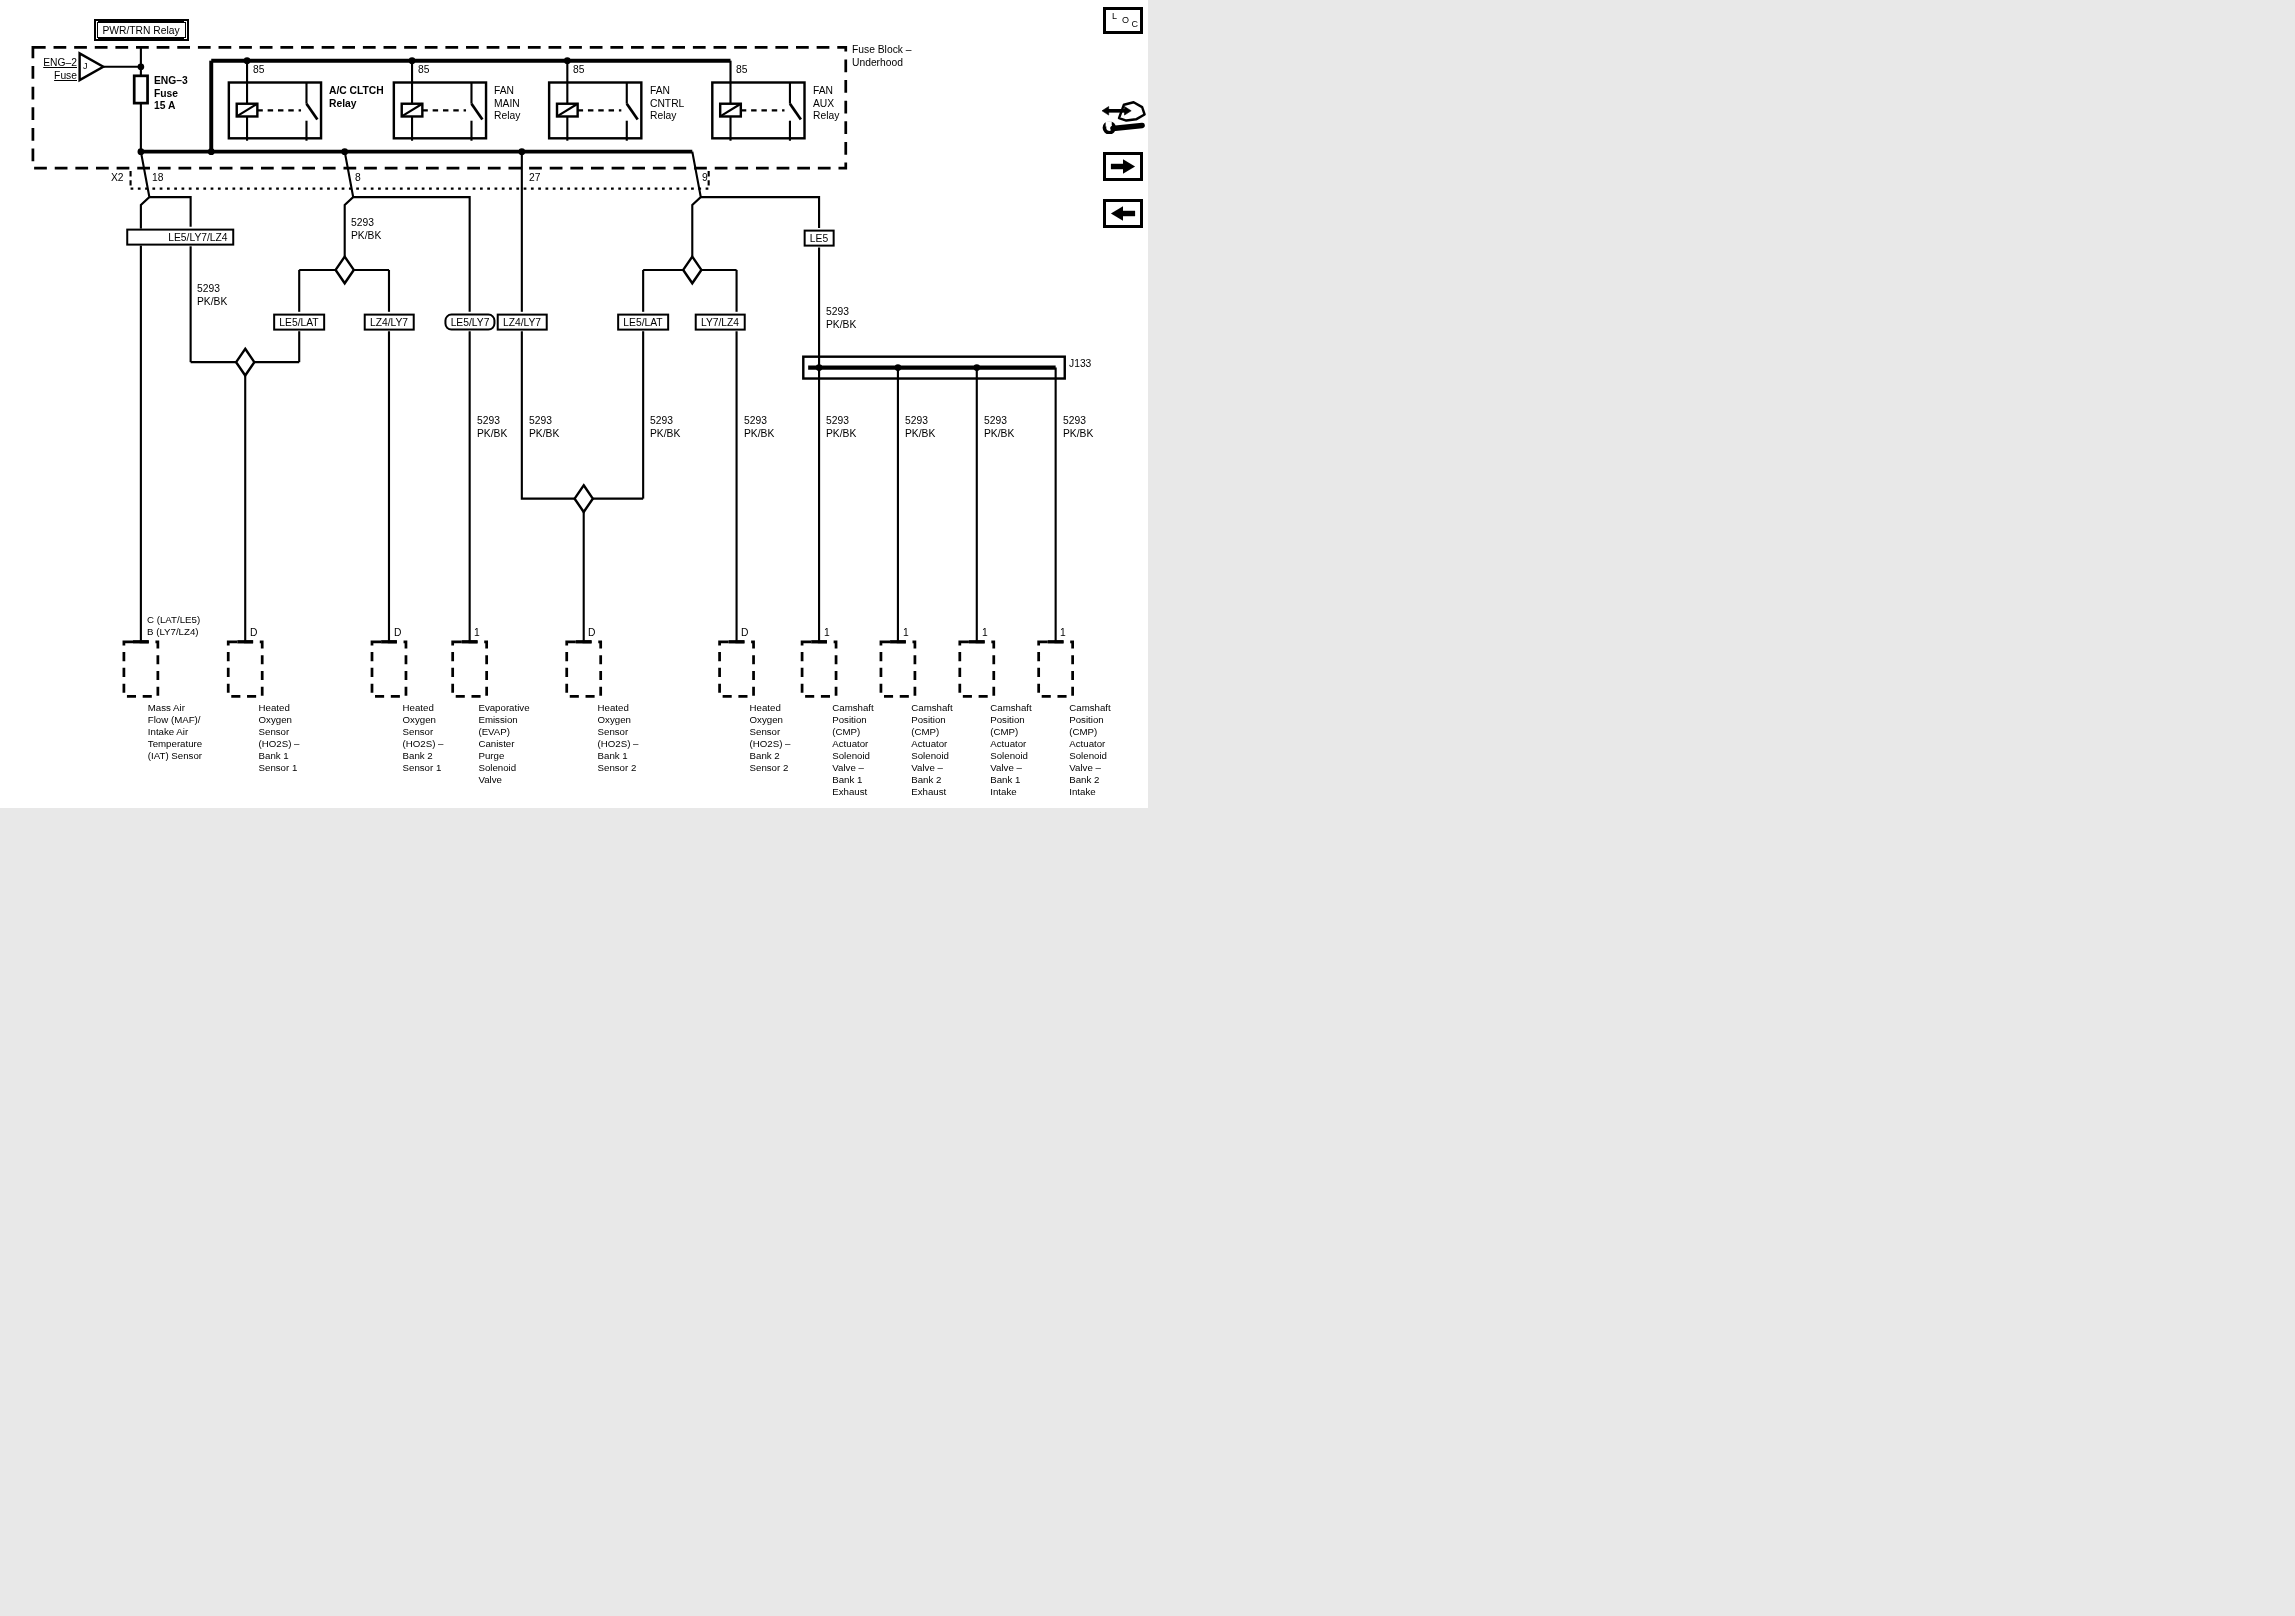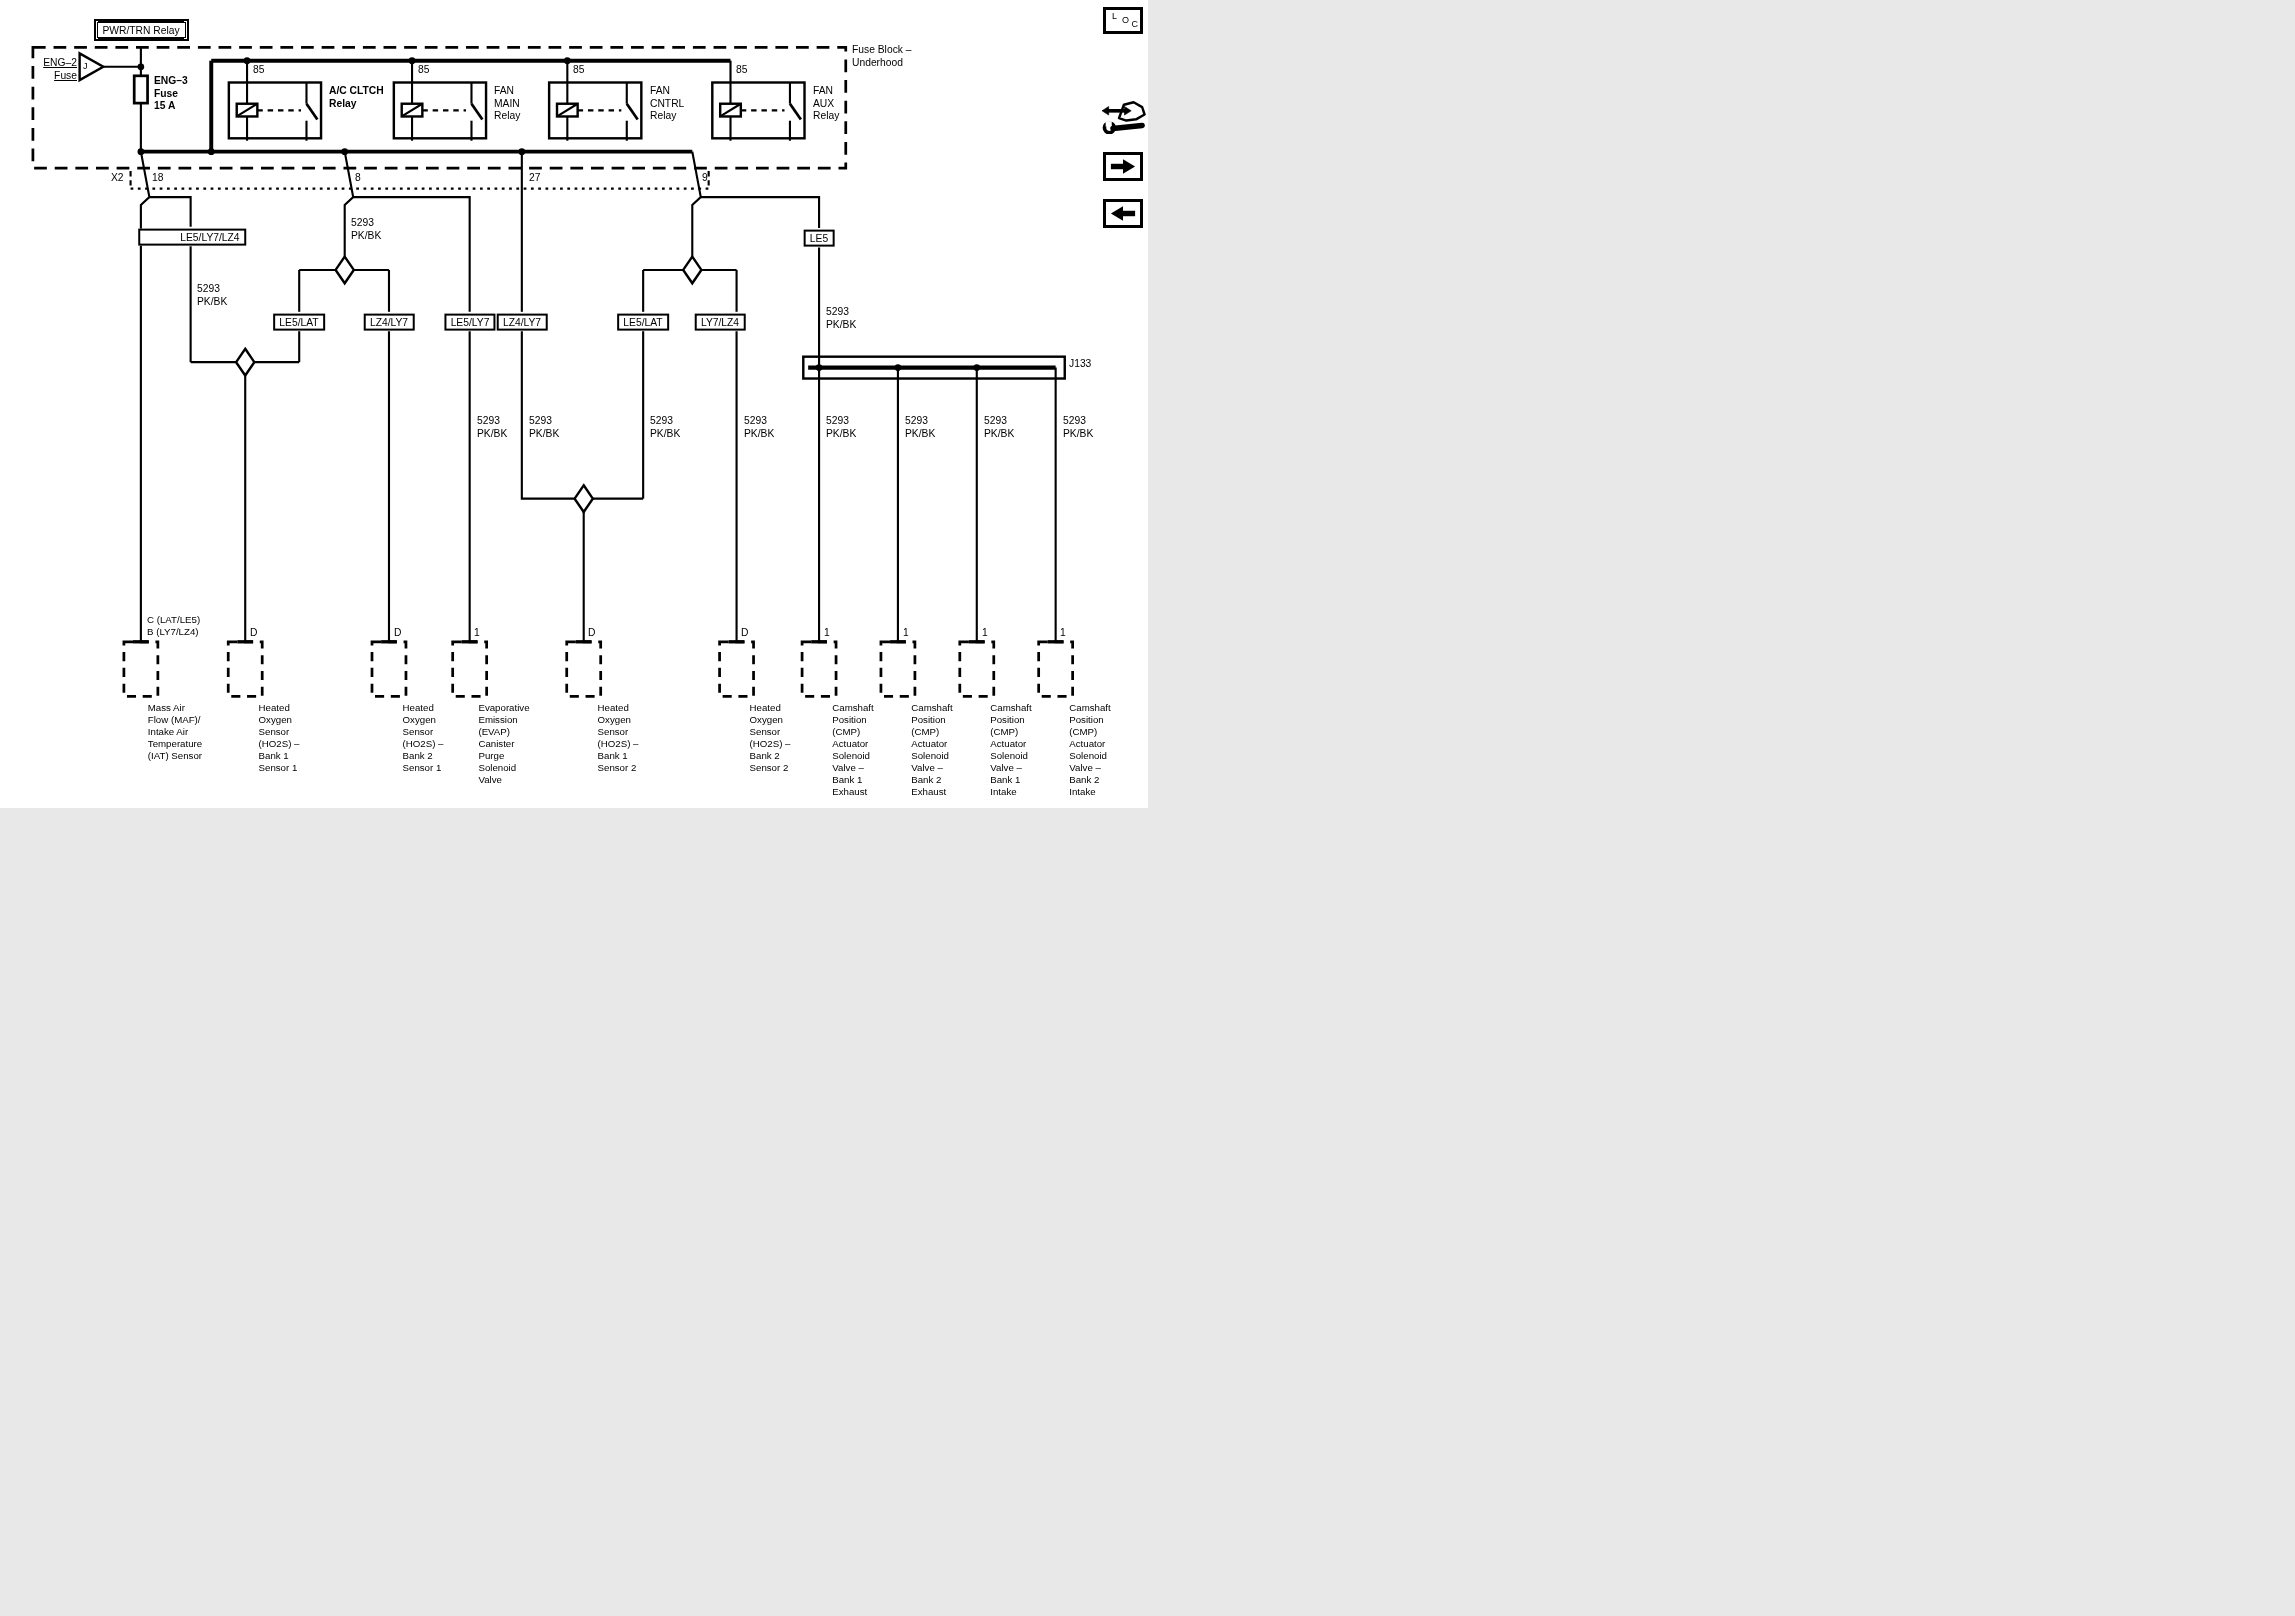--- a/index.html
+++ b/index.html
@@ -221,24 +221,24 @@
   <div class="lbl" style="left:813px;top:85px;">FAN
 AUX
 Relay</div>
 
   <div class="lbl" style="left:111px;top:172px;">X2</div>
   <div class="lbl" style="left:152px;top:172px;text-align:center;">18</div>
   <div class="lbl" style="left:355px;top:172px;">8</div>
   <div class="lbl" style="left:529px;top:172px;">27</div>
   <div class="lbl" style="left:702px;top:172px;">9</div>
 
-  <div class="tag" style="left:192px;top:237px;padding-left:40px;">LE5/LY7/LZ4</div>
+  <div class="tag" style="left:180px;top:237px;padding-left:40px;">LE5/LY7/LZ4</div>
   <div class="tag" style="left:299px;top:322px;">LE5/LAT</div>
   <div class="tag" style="left:389px;top:322px;">LZ4/LY7</div>
-  <div class="tag" style="left:470px;top:322px;">LE5/LY7</div>
+  <div class="tag" style="left:470px;top:322px;border-radius:7px;">LE5/LY7</div>
   <div class="tag" style="left:522px;top:322px;">LZ4/LY7</div>
   <div class="tag" style="left:643px;top:322px;">LE5/LAT</div>
   <div class="tag" style="left:720px;top:322px;">LY7/LZ4</div>
   <div class="tag" style="left:819px;top:238px;">LE5</div>
 
   <div class="lbl" style="left:197px;top:283px;">5293
 PK/BK</div>
   <div class="lbl" style="left:351px;top:217px;">5293
 PK/BK</div>
   <div class="lbl" style="left:826px;top:306px;">5293

